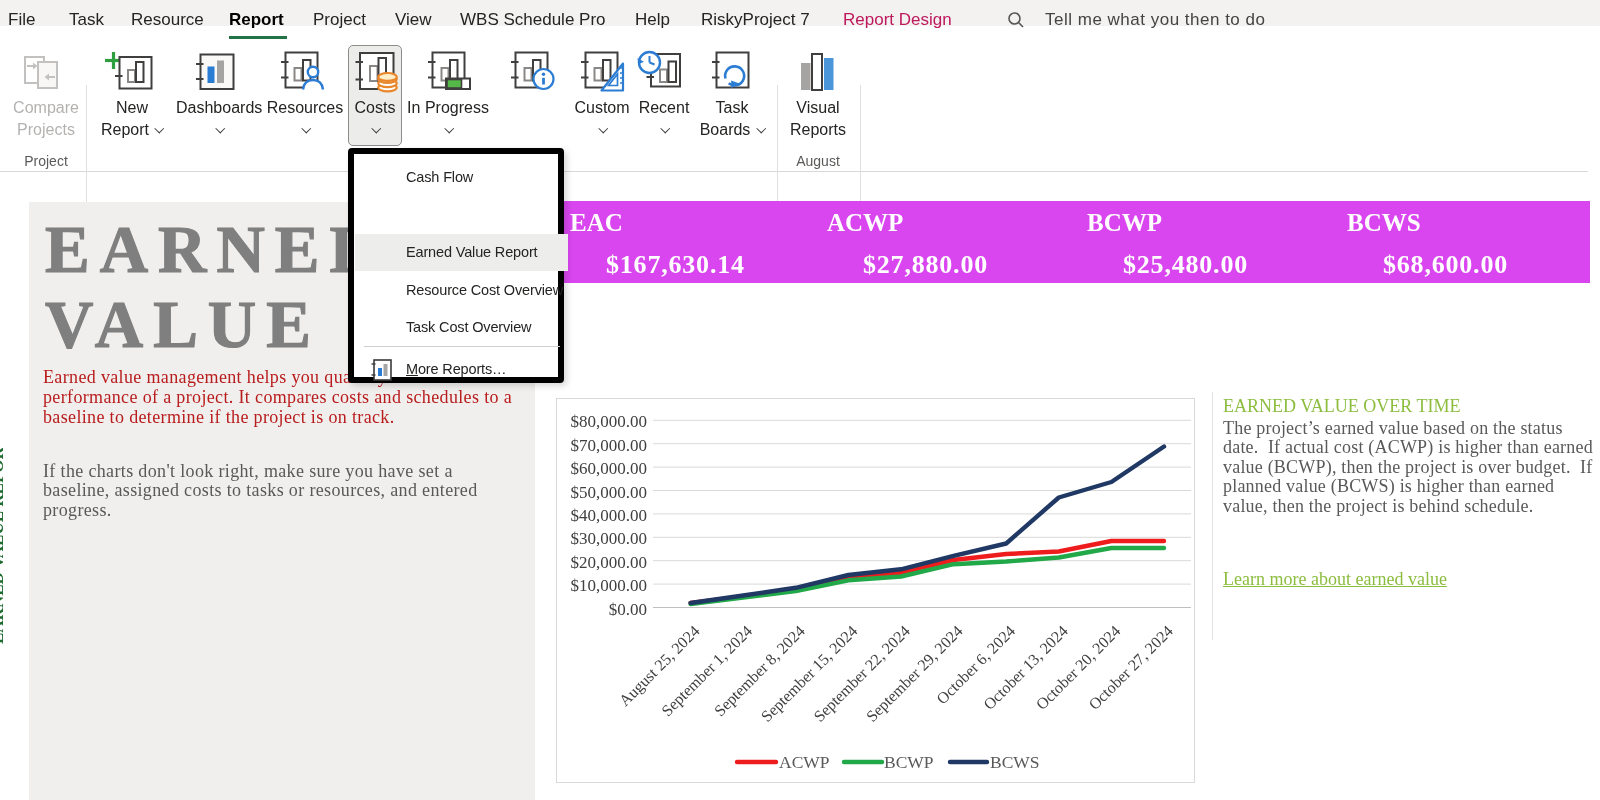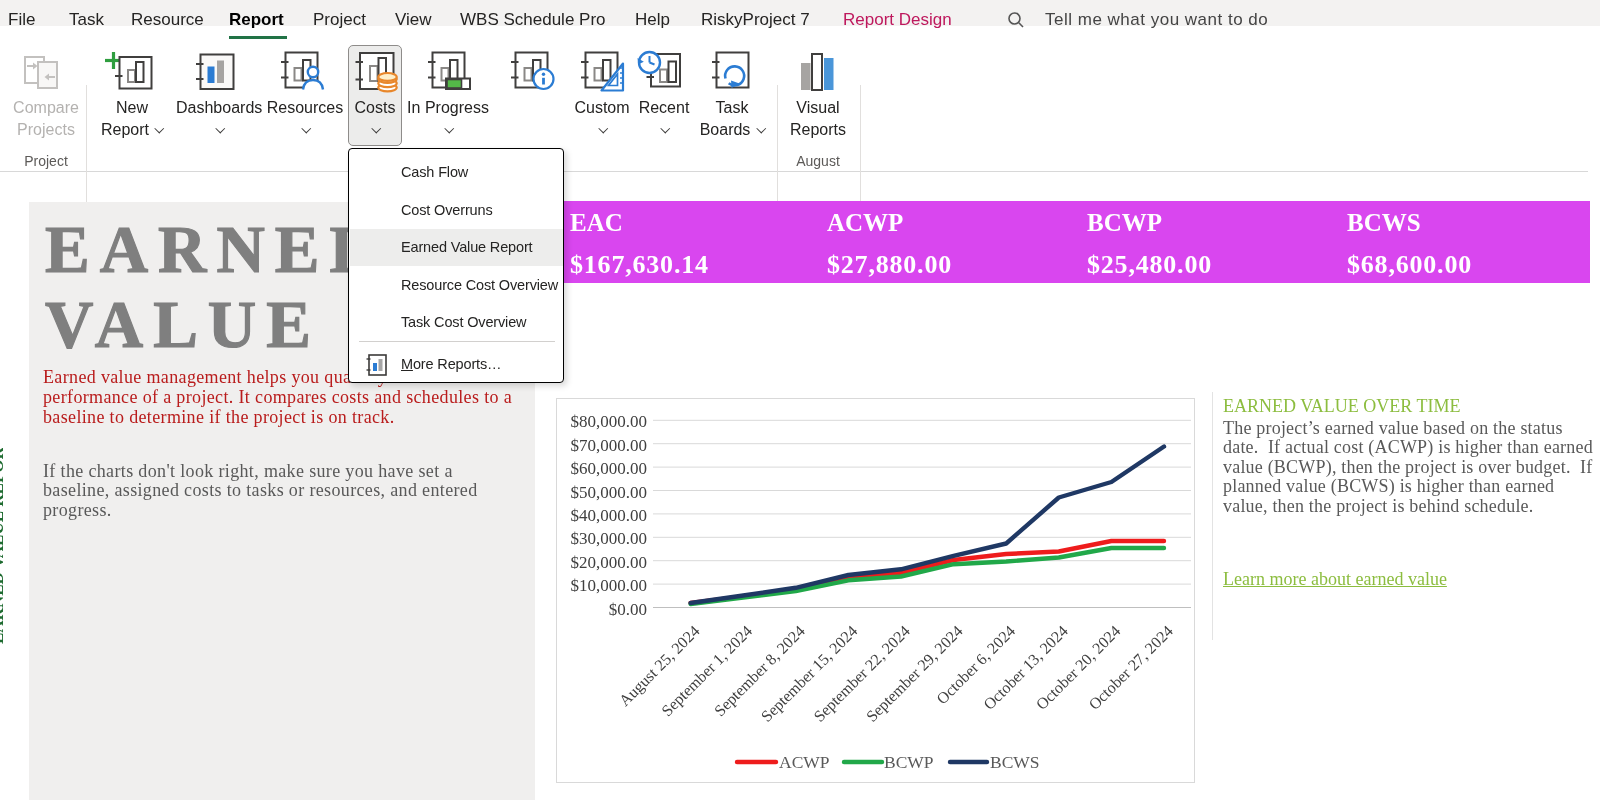--- a/index.html
+++ b/index.html
@@ -8,44 +8,44 @@
 .abs { position:absolute; }
 #menubar { position:absolute; left:0; top:0; width:1600px; height:26px; background:#f3f2f1; }
 .mi { position:absolute; top:10px; font-size:17px; color:#252423; white-space:nowrap; }
 #ribbon { position:absolute; left:0; top:40px; width:1588px; height:132px; background:#fff; border-bottom:1px solid #d8d8d8; }
 .gsep { position:absolute; top:45px; width:1px; height:122px; background:#e1dfdd; }
 .rbtn { position:absolute; top:46px; height:100px; text-align:center; font-size:16px; color:#252423; z-index:6; }
 .rlbl { position:absolute; top:11px; width:100%; text-align:center; line-height:21.5px; white-space:nowrap; }
 .cv { display:inline-block; width:6.5px; height:6.5px; border-right:1.6px solid #3b3a39; border-bottom:1.6px solid #3b3a39; transform:rotate(45deg); vertical-align:3px; margin-left:3px; }
 .glabel { position:absolute; top:113px; font-size:14px; color:#5c5a58; text-align:center; }
 #menu { position:absolute; left:348px; top:148px; width:216px; height:235px; background:#fff;
-  border:1px solid #000000; box-shadow:3px 3px 6px rgba(0,0,0,0.15); z-index:50; border-radius:4px;}
+  border:6px solid #000000; box-shadow:3px 3px 6px rgba(0,0,0,0.15); z-index:50; border-radius:4px;}
 .mitem { position:absolute; left:1px; width:213px; height:37px; line-height:37px; padding-left:51px;
   font-size:14.5px; letter-spacing:-0.15px; color:#252423; white-space:nowrap; }
 #panel { position:absolute; left:29px; top:202px; width:506px; height:598px; background:#f0efee; }
 #band { position:absolute; left:564px; top:201px; width:1026px; height:82px; background:#d946ef; }
 .bandlab { position:absolute; top:7.5px; font-size:25px; color:#fff; font-family:"Liberation Serif",serif; font-weight:bold; }
-.bandval { position:absolute; top:49px; font-size:26px; letter-spacing:0.8px; color:#fff; font-family:"Liberation Serif",serif; font-weight:bold; }
+.bandval { position:absolute; top:49px; font-size:26px; letter-spacing:0.8px; color:#fff; font-family:"Liberation Serif",serif; font-weight:bold;margin-left:36px; }
 #chartbox { position:absolute; left:556px; top:398px; width:639px; height:385px; background:#fff; border:1px solid #d9d9d9; }
 .serif { font-family:"Liberation Serif",serif; }
 </style>
 </head>
 <body>
 <div id="menubar">
   <span class="mi" style="left:8px">File</span>
   <span class="mi" style="left:69px">Task</span>
   <span class="mi" style="left:131px">Resource</span>
   <span class="mi" style="left:229px;font-weight:bold;color:#000">Report</span>
   <span class="mi" style="left:313px">Project</span>
   <span class="mi" style="left:395px">View</span>
   <span class="mi" style="left:460px">WBS Schedule Pro</span>
   <span class="mi" style="left:635px">Help</span>
   <span class="mi" style="left:701px">RiskyProject 7</span>
   <span class="mi" style="left:843px;color:#be185d">Report Design</span>
-  <span class="mi" style="left:1045px;color:#444;letter-spacing:0.5px">Tell me what you want to do</span>
+  <span class="mi" style="left:1045px;color:#444;letter-spacing:0.5px">Tell me what you then to do</span>
   <div class="abs" style="left:229px;top:36px;width:58px;height:3px;background:#217346"></div>
   <svg class="abs" style="left:1006px;top:10px" width="20" height="20" viewBox="0 0 20 20">
     <circle cx="8.5" cy="8.5" r="5.5" fill="none" stroke="#555" stroke-width="1.6"></circle>
     <line x1="12.8" y1="12.8" x2="17" y2="17" stroke="#555" stroke-width="1.6"></line>
   </svg>
 </div>
 
 <div id="ribbon">
   <div class="gsep" style="left:86px"></div>
   <div class="gsep" style="left:777px"></div>
@@ -183,21 +183,20 @@
     </svg>
 <svg class="abs" style="left:795px;top:53px;z-index:5;overflow:visible" width="44" height="45" viewBox="0 0 44 45">
       <rect x="6" y="10" width="9.5" height="27" fill="#a6a4a2"></rect>
 <rect x="17" y="1" width="10" height="36" fill="#fff" stroke="#403f3e" stroke-width="2"></rect>
 <rect x="29" y="5" width="9.5" height="32" fill="#4a96d9"></rect>
     </svg>
 </div>
 
 <div id="menu">
   <div class="mitem" style="top:5px">Cash Flow</div>
-  <div class="mitem" style="top:42.5px">Cost Overruns</div>
   <div class="mitem" style="top:80px;background:#ededec">Earned Value Report</div>
   <div class="mitem" style="top:117.5px">Resource Cost Overview</div>
   <div class="mitem" style="top:155px">Task Cost Overview</div>
   <div class="abs" style="left:10px;top:192px;width:196px;height:1px;background:#d2d0ce"></div>
   <div class="mitem" style="top:197px"><span style="text-decoration:underline">M</span>ore Reports…</div>
   <svg class="abs" style="left:16px;top:204px" width="24" height="24" viewBox="0 0 24 24">
     <rect x="4" y="2" width="17" height="20" fill="#fff" stroke="#3b3a39" stroke-width="1.6"></rect>
     <line x1="1.5" y1="6" x2="5.5" y2="6" stroke="#3b3a39" stroke-width="1.4"></line>
     <line x1="1.5" y1="17" x2="5.5" y2="17" stroke="#3b3a39" stroke-width="1.4"></line>
     <rect x="8" y="10" width="4" height="8" fill="#2b7cd3"></rect>

